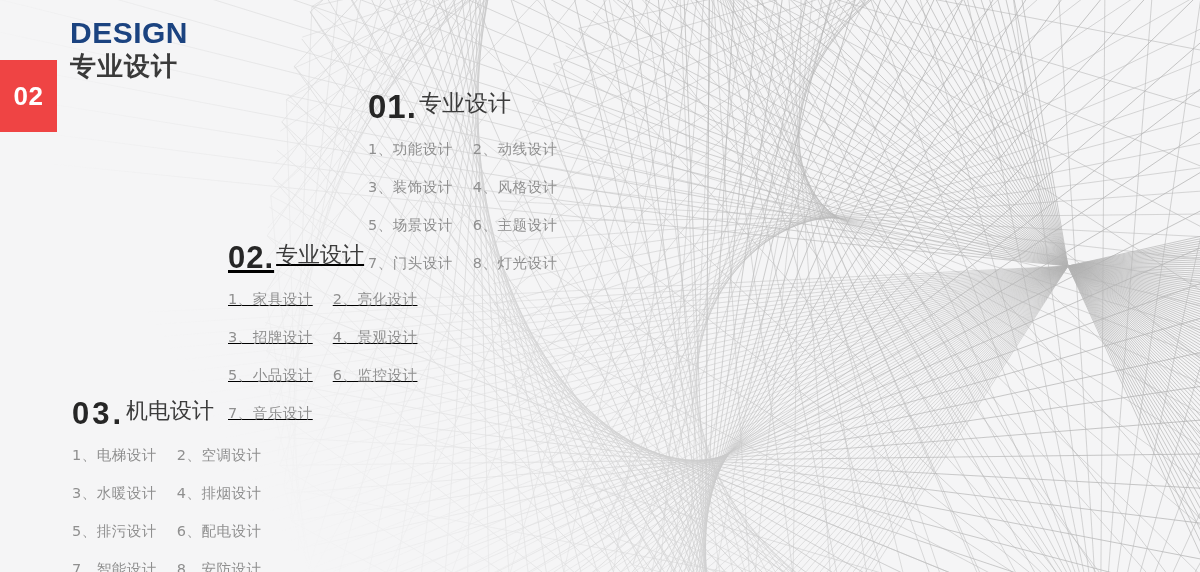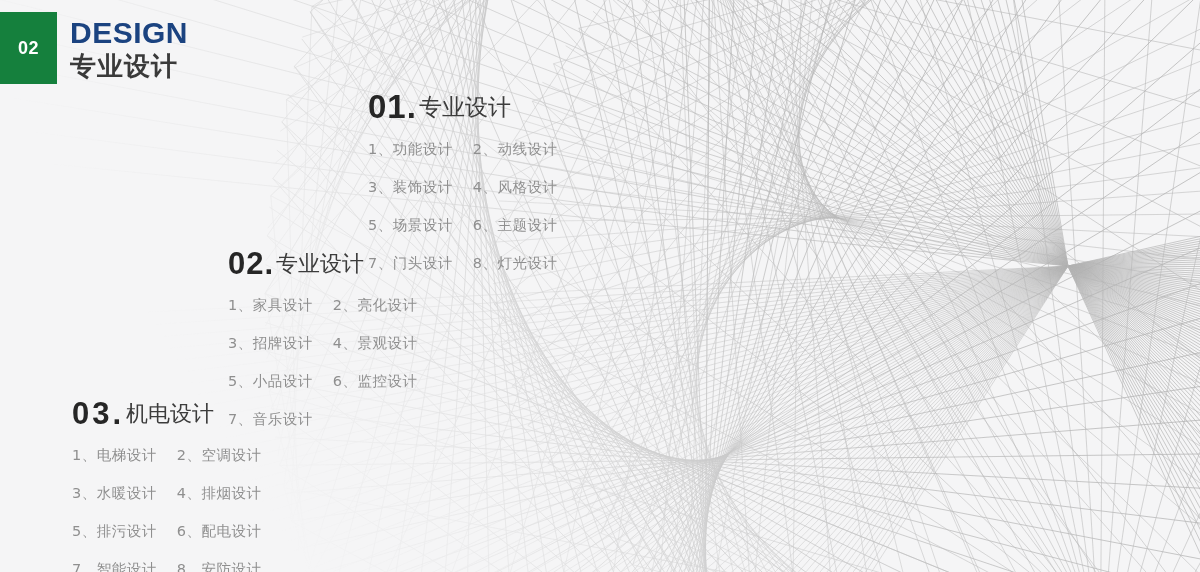--- a/index.html
+++ b/index.html
@@ -32,29 +32,30 @@
     position: absolute;
     top: 12px;
     left: 0;
     display: flex;
     align-items: stretch;
     height: 72px;
   }
   .badge {
     width: 57px;
     height: 72px;
-    background: #15803d;
+    background: #ef4444;
     color: #ffffff;
     display: flex;
     align-items: center;
     justify-content: center;
-    font-size: 18px;
+    font-size: 26px;
     font-weight: bold;
     letter-spacing: 0.5px;
     font-family: "Liberation Sans", "DejaVu Sans", sans-serif;
+    margin-top: 48px;
   }
   .header-text {
     margin-left: 13px;
     display: flex;
     flex-direction: column;
     justify-content: center;
     line-height: 1.0;
   }
   .header-en {
     color: #1b4380;
@@ -69,21 +70,21 @@
     font-weight: bold;
     margin-top: 5px;
     letter-spacing: 1px;
     font-family: "DejaVu Sans", "Liberation Sans", sans-serif;
   }
 
   
   .section { position: absolute; }
   .sec-head {
     display: flex;
-    align-items: center;
+    align-items: flex-start;
     white-space: nowrap;
     margin-bottom: 14px;
   }
   .sec-num {
     font-size: 33px;
     font-weight: bold;
     color: #262626;
     font-family: "Liberation Sans", "DejaVu Sans", sans-serif;
     letter-spacing: 1px;
   }
@@ -104,21 +105,21 @@
   .sec-item {
     font-size: 14.5px;
     color: #8f8f8f;
     font-family: "DejaVu Sans", "Liberation Sans", sans-serif;
     letter-spacing: 0.5px;
     white-space: nowrap;
     line-height: 1.25;
   }
 
   #section-1 { top: 88px; left: 368px; }
-  #section-2 { top: 246px; left: 228px; }
+  #section-2 { top: 240px; left: 228px; text-decoration: underline; }
   #section-3 { top: 396px; left: 72px; }
 
   #section-1 .sec-num { font-size: 33px; }
   #section-2 .sec-num { font-size: 31px; }
   #section-3 .sec-num { font-size: 31px; letter-spacing: 3px; }
   #section-2 .sec-title,
   #section-3 .sec-title { font-size: 22px; }
 </style>
 </head>
 <body>

